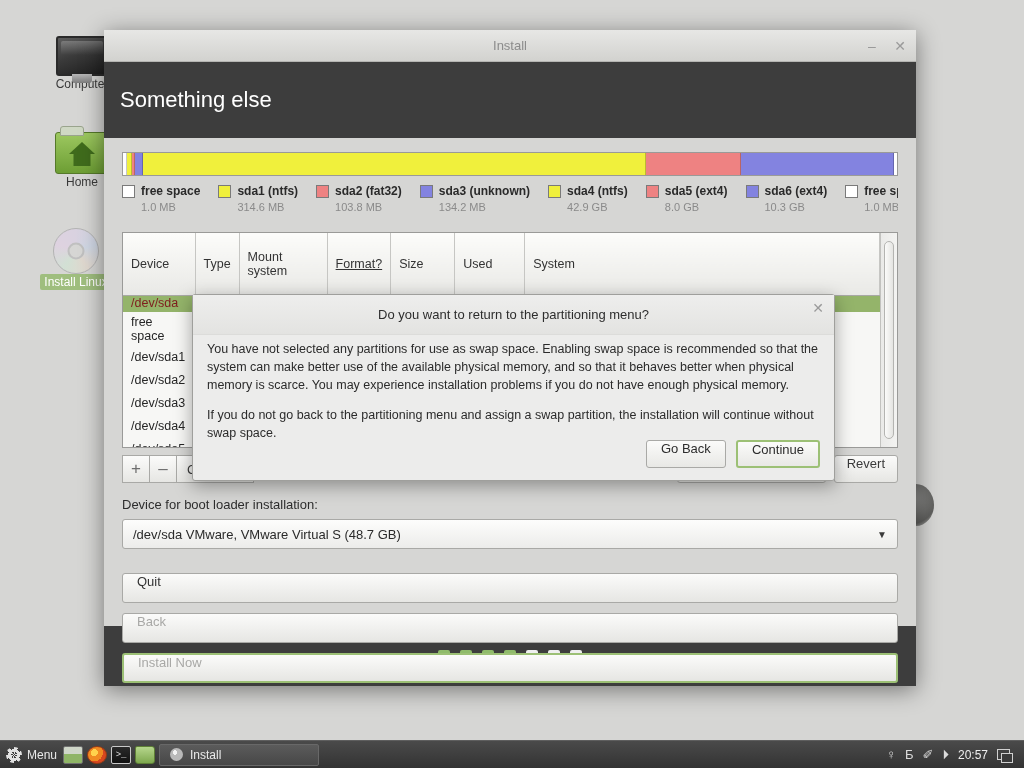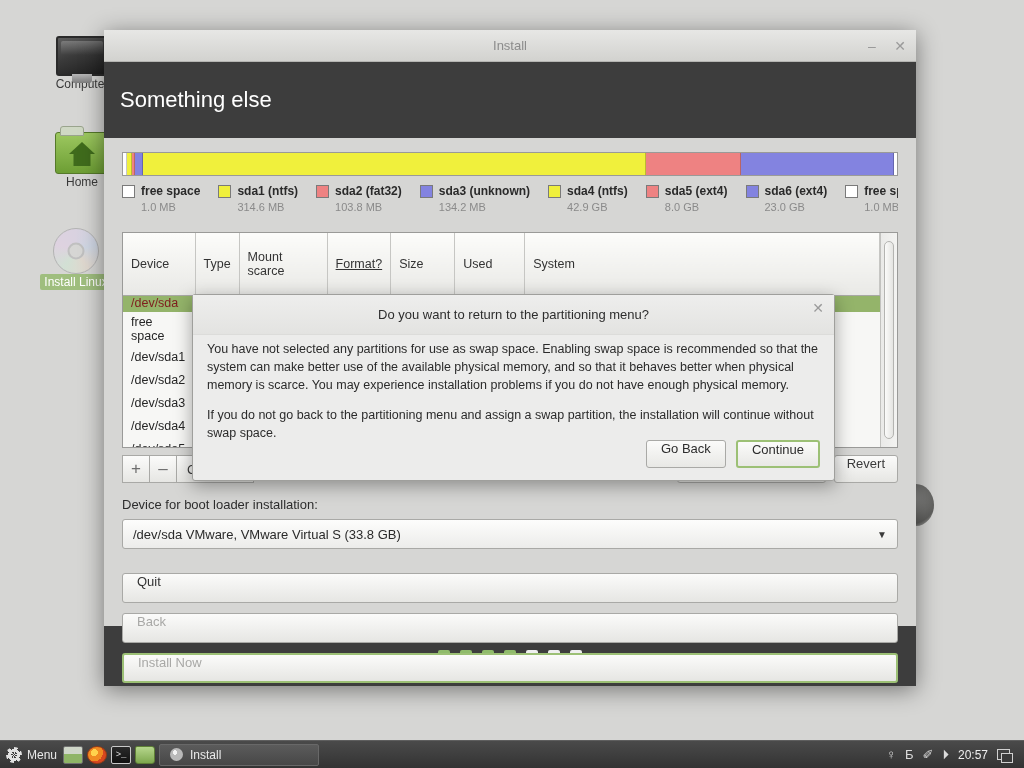--- a/index.html
+++ b/index.html
@@ -415,39 +415,39 @@
             <span class="legend-sw" style="background:#ee8282"></span>
             <span class="legend-name">sda5 (ext4)</span>
           </div>
           <div class="legend-size">8.0 GB</div>
         </div>
         <div class="legend-item">
           <div class="legend-top">
             <span class="legend-sw" style="background:#8383e0"></span>
             <span class="legend-name">sda6 (ext4)</span>
           </div>
-          <div class="legend-size">23.0 GB</div>
+          <div class="legend-size">10.3 GB</div>
         </div>
         <div class="legend-item">
           <div class="legend-top">
             <span class="legend-sw" style="background:#ffffff"></span>
             <span class="legend-name">free space</span>
           </div>
           <div class="legend-size">1.0 MB</div>
         </div>
       </div>
 
     <div class="table-shell">
       <div class="table-main">
         <table class="parts">
           <thead>
             <tr>
               <th class="col-dev">Device</th>
               <th class="col-type">Type</th>
-              <th class="col-mount">Mount scarce</th>
+              <th class="col-mount">Mount system</th>
               <th class="col-fmt">Format?</th>
               <th class="col-size">Size</th>
               <th class="col-used">Used</th>
               <th>System</th>
             </tr>
           </thead>
           <tbody id="parts-body">
               <tr class="disk-row">
                 <td colspan="7">/dev/sda</td>
               </tr>
@@ -537,21 +537,21 @@
         <div class="gbtn minus">–</div>
         <div class="gbtn">Change...</div>
       </div>
       <div class="spacer"></div>
       <div class="plainbtn" style="margin-right:8px">New Partition Table...</div>
       <div class="plainbtn">Revert</div>
     </div>
 
     <div class="bootlabel">Device for boot loader installation:</div>
     <div class="combo">
-      <span>/dev/sda   VMware, VMware Virtual S (33.8 GB)</span>
+      <span>/dev/sda   VMware, VMware Virtual S (48.7 GB)</span>
       <span class="arrow">▼</span>
     </div>
 
     <div class="bottom-btns">
       <div class="bbtn">Quit</div>
       <div class="bbtn disabled">Back</div>
       <div class="bbtn default">Install Now</div>
     </div>
 
   </div>

